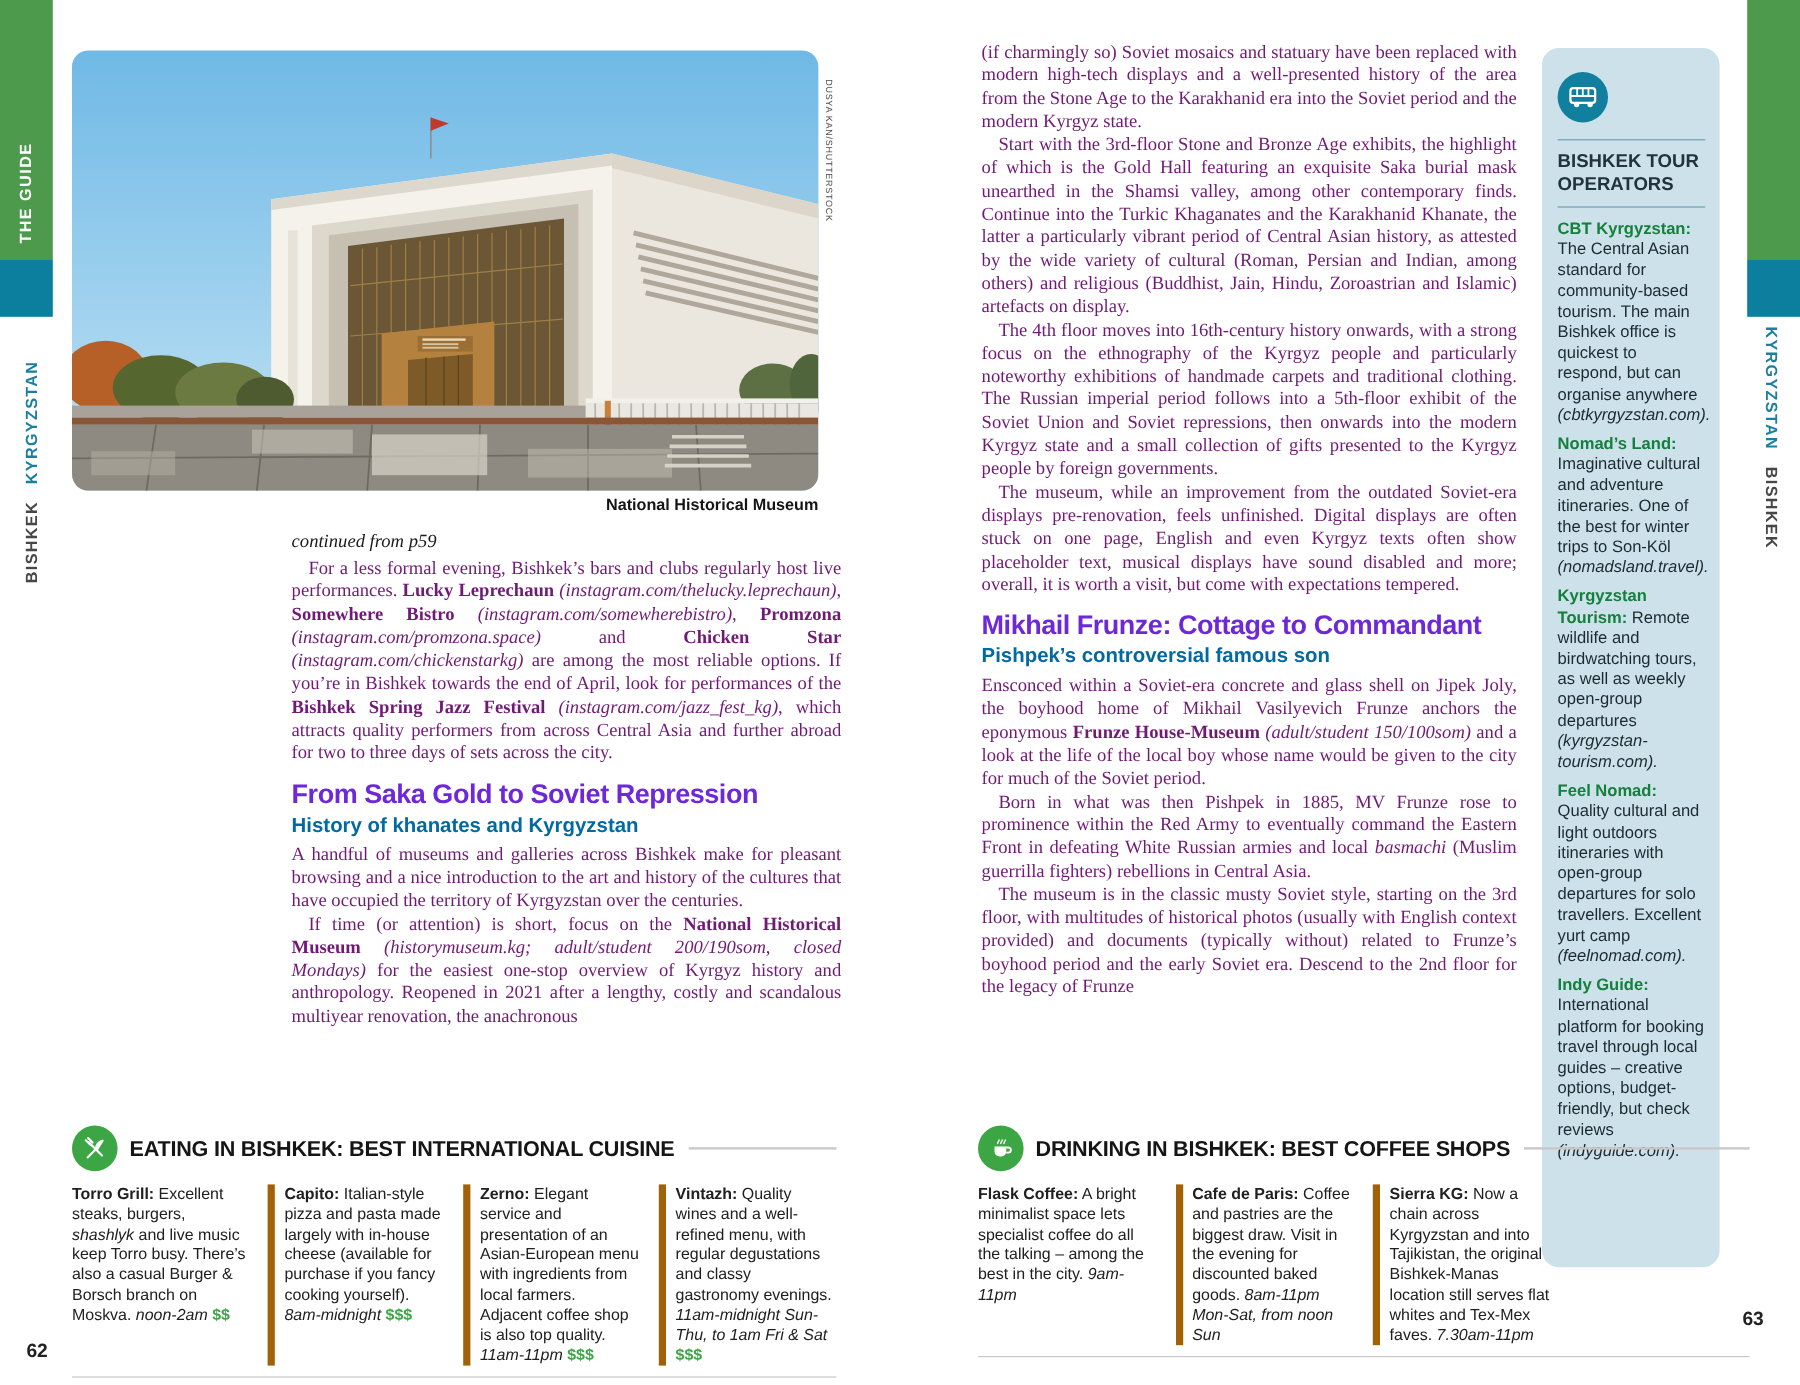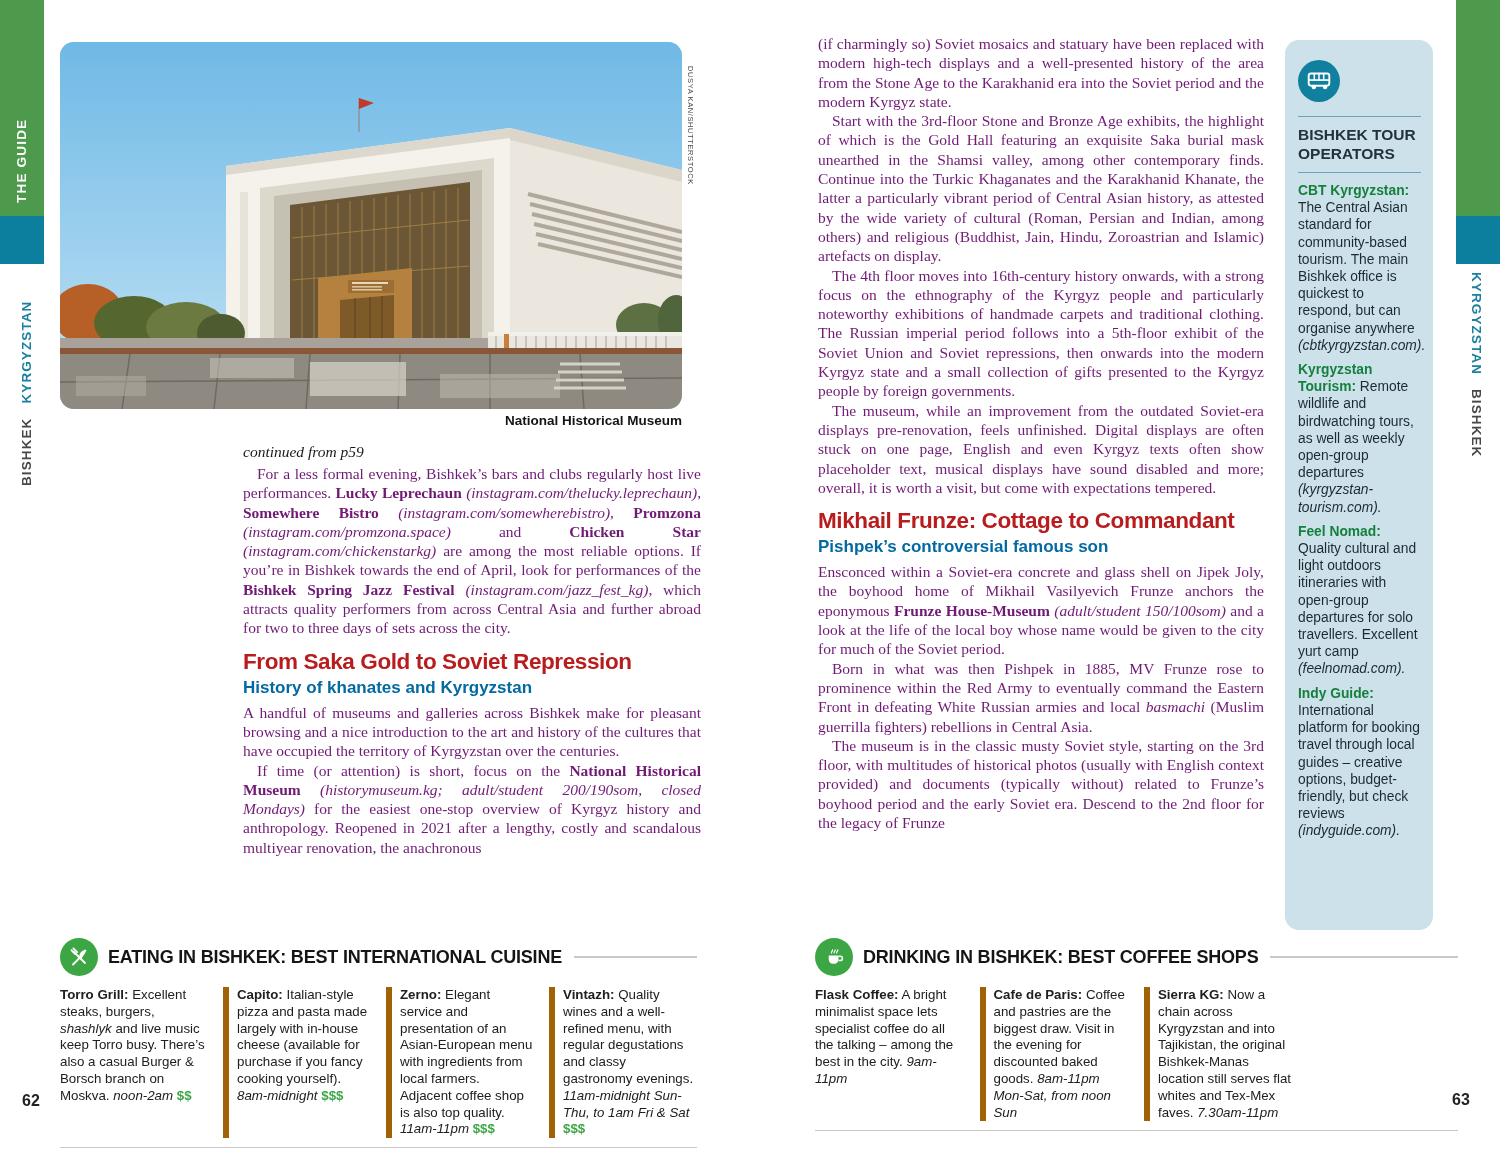--- a/index.html
+++ b/index.html
@@ -28,28 +28,28 @@
                  font-weight:bold;font-size:13.5px;color:#151515;}
 
   
   .article{position:absolute;font-family:"Liberation Serif",serif;}
   .left-article{left:243px;top:443px;width:458px;}
   .right-article{left:818px;top:34px;width:446px;}
   .continued{font-style:italic;font-size:15.5px;margin:0 0 3px 0;}
   .para{margin:0;text-align:justify;font-size:15.5px;line-height:19.3px;color:#701a75;}
   .para.indent{text-indent:14px;}
   .sec-title{font-family:"Liberation Sans",sans-serif;font-weight:bold;font-size:22.5px;
-             letter-spacing:-.4px;margin:11px 0 3px 0;color:#b91c1c;}
+             letter-spacing:-.4px;margin:11px 0 3px 0;color:#6d28d9;}
   .sec-sub{font-family:"Liberation Sans",sans-serif;font-weight:bold;font-size:17px;
            margin:0 0 5px 0;color:#0369a1;}
   .seg-b{font-weight:bold;} .seg-i{font-style:italic;text-align:right;}
   .seg-d{color:#3da644;font-weight:bold;}
 
   
-  .sidebar{position:absolute;left:1285px;top:40px;width:148px;height:890px;background:#cce1e9;
+  .sidebar{position:absolute;left:1285px;top:40px;width:148px;height:1016px;background:#cce1e9;
            border-radius:14px;box-sizing:border-box;padding:12px 12px 10px 13px;}
   .sb-icon{width:42px;height:42px;border-radius:50%;background:#11809f;margin:8px 0 14px 0;
            display:flex;align-items:center;justify-content:center;}
   .sb-rule{border:none;border-top:1px solid #6fa0b5;margin:0 0 9px 0;}
   .sb-title{font-size:15.5px;line-height:18.5px;font-weight:bold;margin:0 0 9px 0;color:#22333b;}
   .entry{font-size:13.8px;line-height:17.2px;margin:0 0 7px 0;color:#1d2b31;}
   .entry .seg-b{color:#15803d;}
 
   
   .strip{position:absolute;top:936px;}
@@ -70,21 +70,21 @@
 <div class="page">
 
   <div class="edge-green left">
     <span class="vrot-ccw guide-label" style="left:14px;top:203px;">THE GUIDE</span>
   </div>
   <div class="edge-teal left"></div>
   <div class="vrot-ccw spine-label" style="left:19px;top:486px;">
     <span class="spine-city">BISHKEK</span>
     <span class="spine-region">KYRGYZSTAN</span>
   </div>
-  <div class="pagenum" style="left:22px;top:1092px;">62</div>
+  <div class="pagenum" style="left:22px;top:1118px;">62</div>
 
   <div class="edge-green right">
     
   </div>
   <div class="edge-teal right"></div>
   <div class="vrot-cw spine-label" style="left:1484px;top:272px;">
     <span class="spine-region">KYRGYZSTAN</span>
     <span class="spine-city">BISHKEK</span>
   </div>
   <div class="pagenum" style="left:1452px;top:1091px;">63</div>
@@ -245,20 +245,21 @@
         <line x1="21" y1="8" x2="21" y2="15" stroke="#ffffff" stroke-width="1.6"></line>
         <circle cx="10.5" cy="22.5" r="2.4" fill="#ffffff"></circle>
         <circle cx="22.5" cy="22.5" r="2.4" fill="#ffffff"></circle>
       </svg>
     </div>
     <hr class="sb-rule">
     <h4 class="sb-title">BISHKEK TOUR OPERATORS</h4>
     <hr class="sb-rule">
     <div>
         <p class="entry"><span class="seg-b">CBT Kyrgyzstan:</span><span> The Central Asian standard for community-based tourism. The main Bishkek office is quickest to respond, but can organise anywhere </span><span class="seg-i">(cbtkyrgyzstan.com).</span></p>
+        <p class="entry"><span class="seg-b">Nomad’s Land:</span><span> Imaginative cultural and adventure itineraries. One of the best for winter trips to Son-Köl </span><span class="seg-i">(nomadsland.travel).</span></p>
         <p class="entry"><span class="seg-b">Kyrgyzstan Tourism:</span><span> Remote wildlife and birdwatching tours, as well as weekly open-group departures </span><span class="seg-i">(kyrgyzstan-tourism.com).</span></p>
         <p class="entry"><span class="seg-b">Feel Nomad:</span><span> Quality cultural and light outdoors itineraries with open-group departures for solo travellers. Excellent yurt camp </span><span class="seg-i">(feelnomad.com).</span></p>
         <p class="entry"><span class="seg-b">Indy Guide:</span><span> International platform for booking travel through local guides – creative options, budget-friendly, but check reviews </span><span class="seg-i">(indyguide.com).</span></p>
       </div>
   </aside>
 
   <section class="strip eating">
     <div class="strip-head">
       <div class="strip-icon">
         <svg width="24" height="24" viewBox="0 0 32 32">

